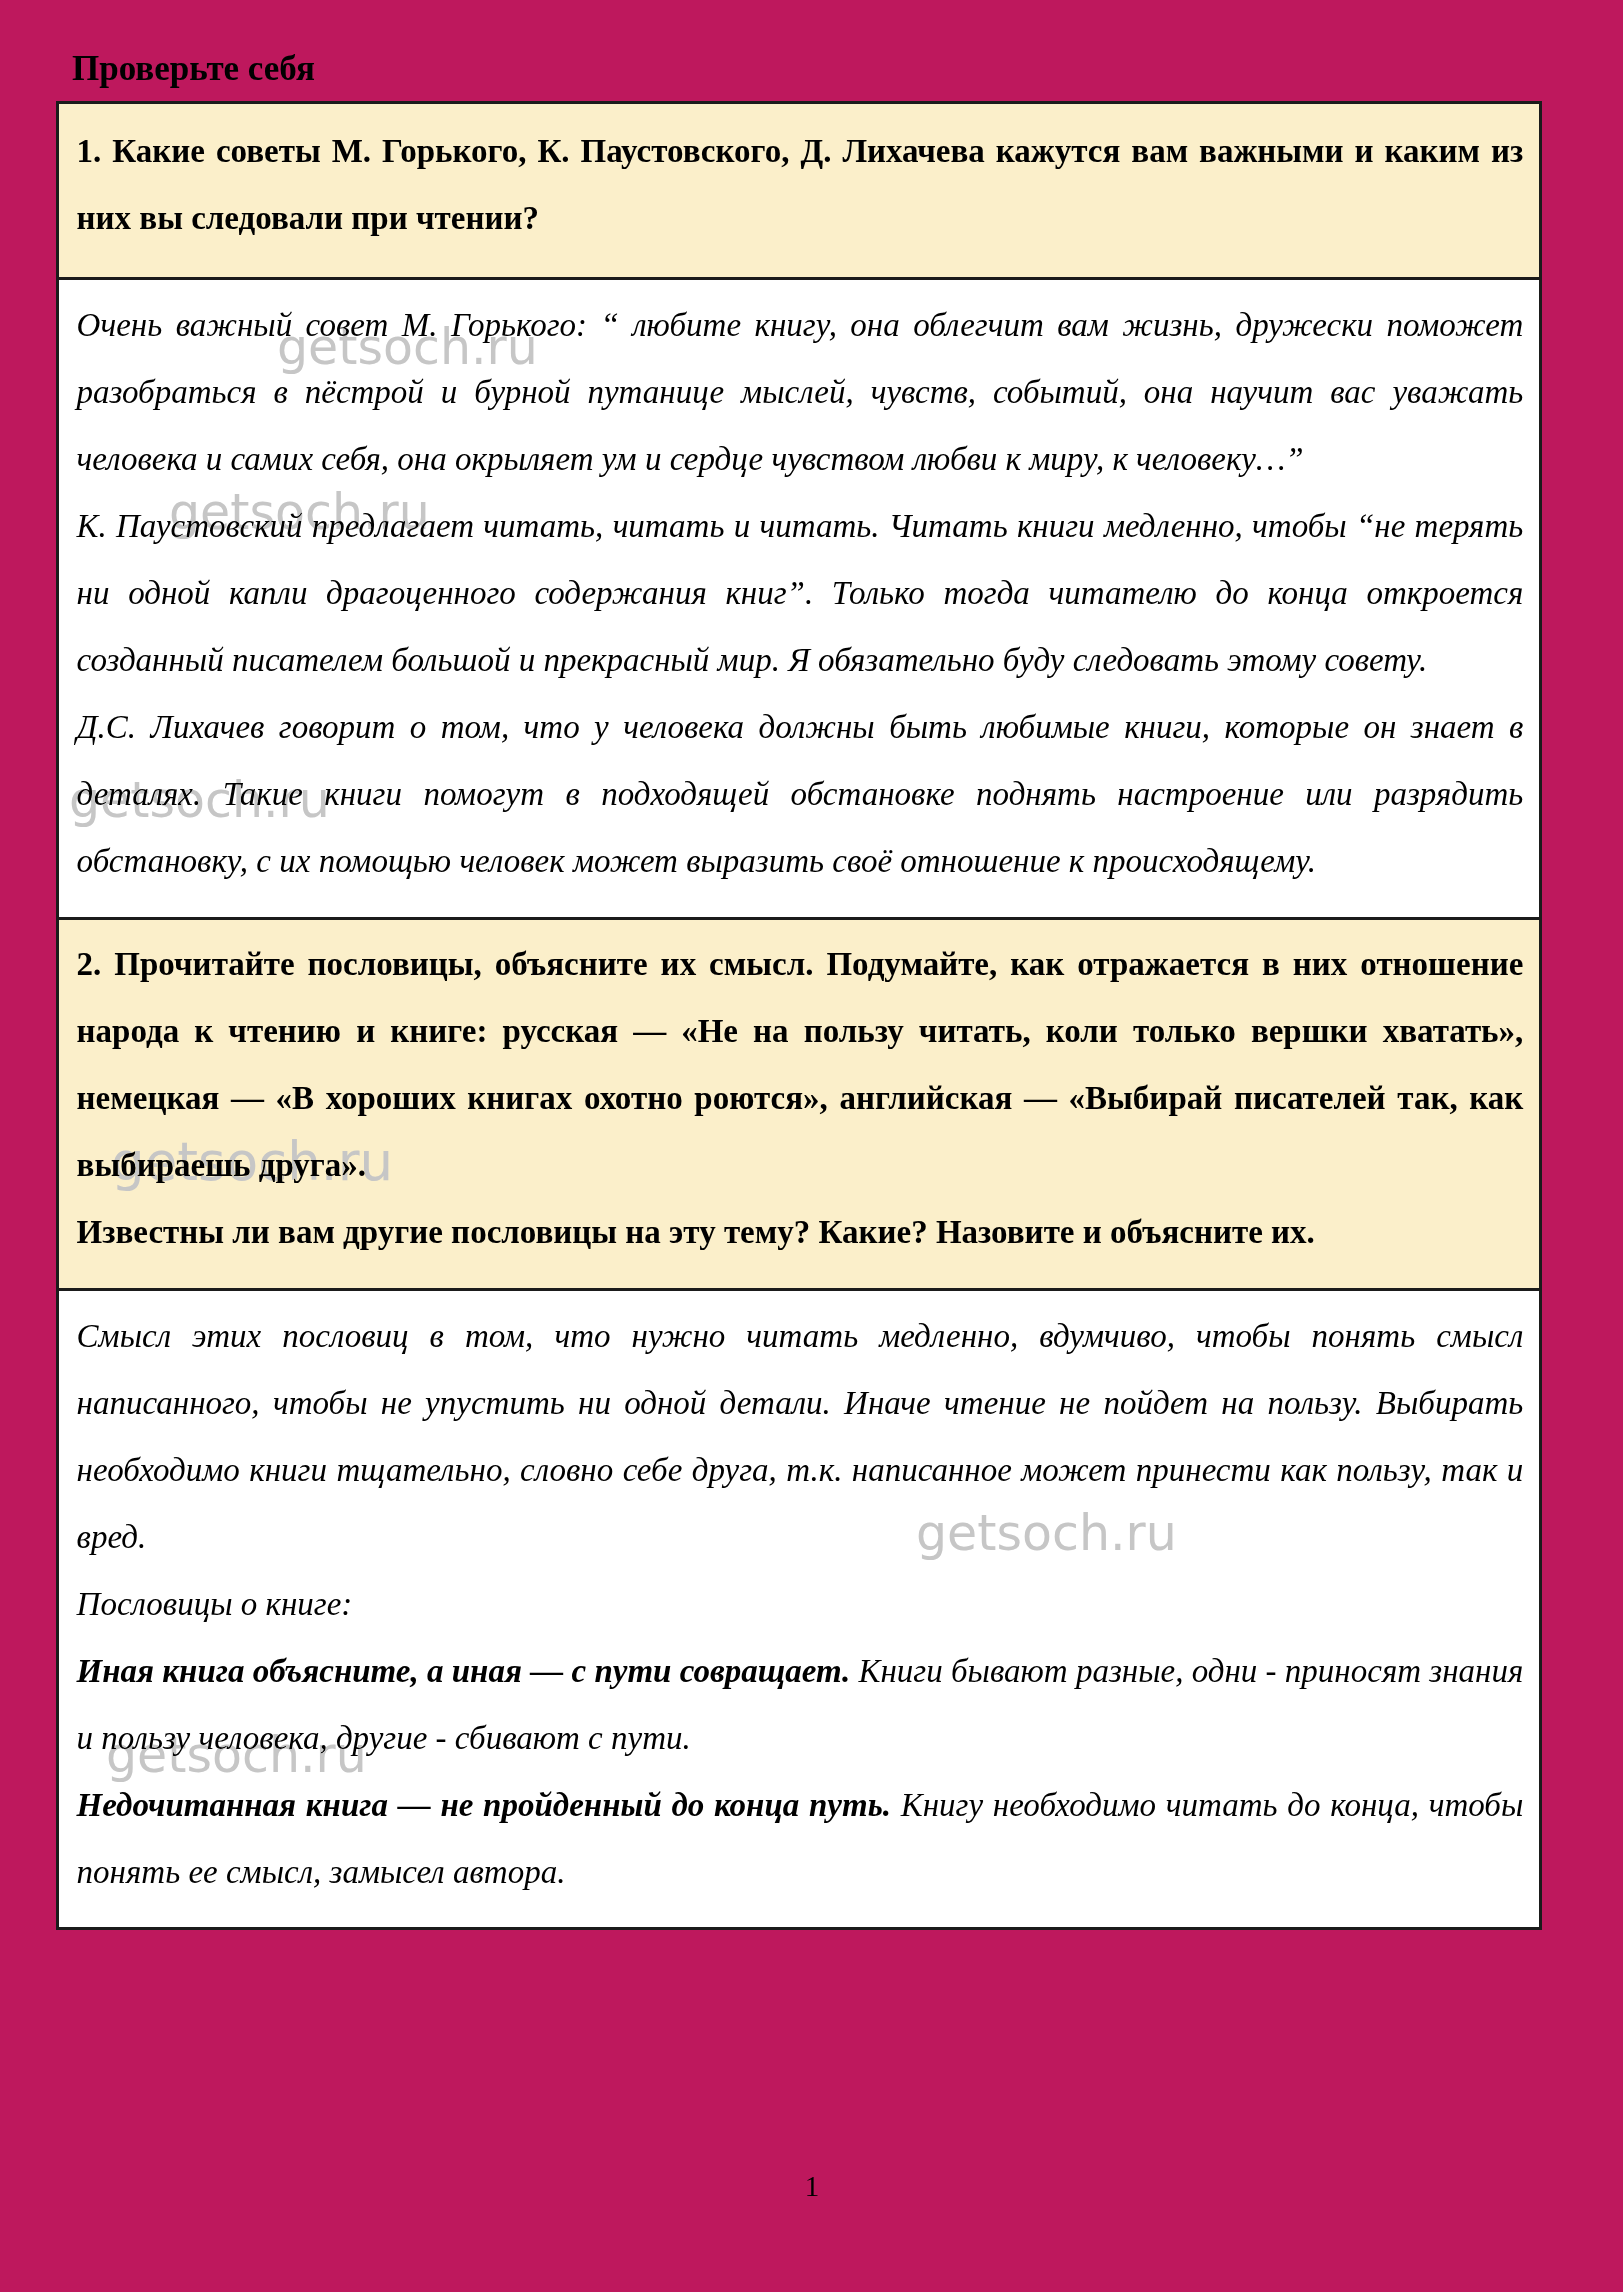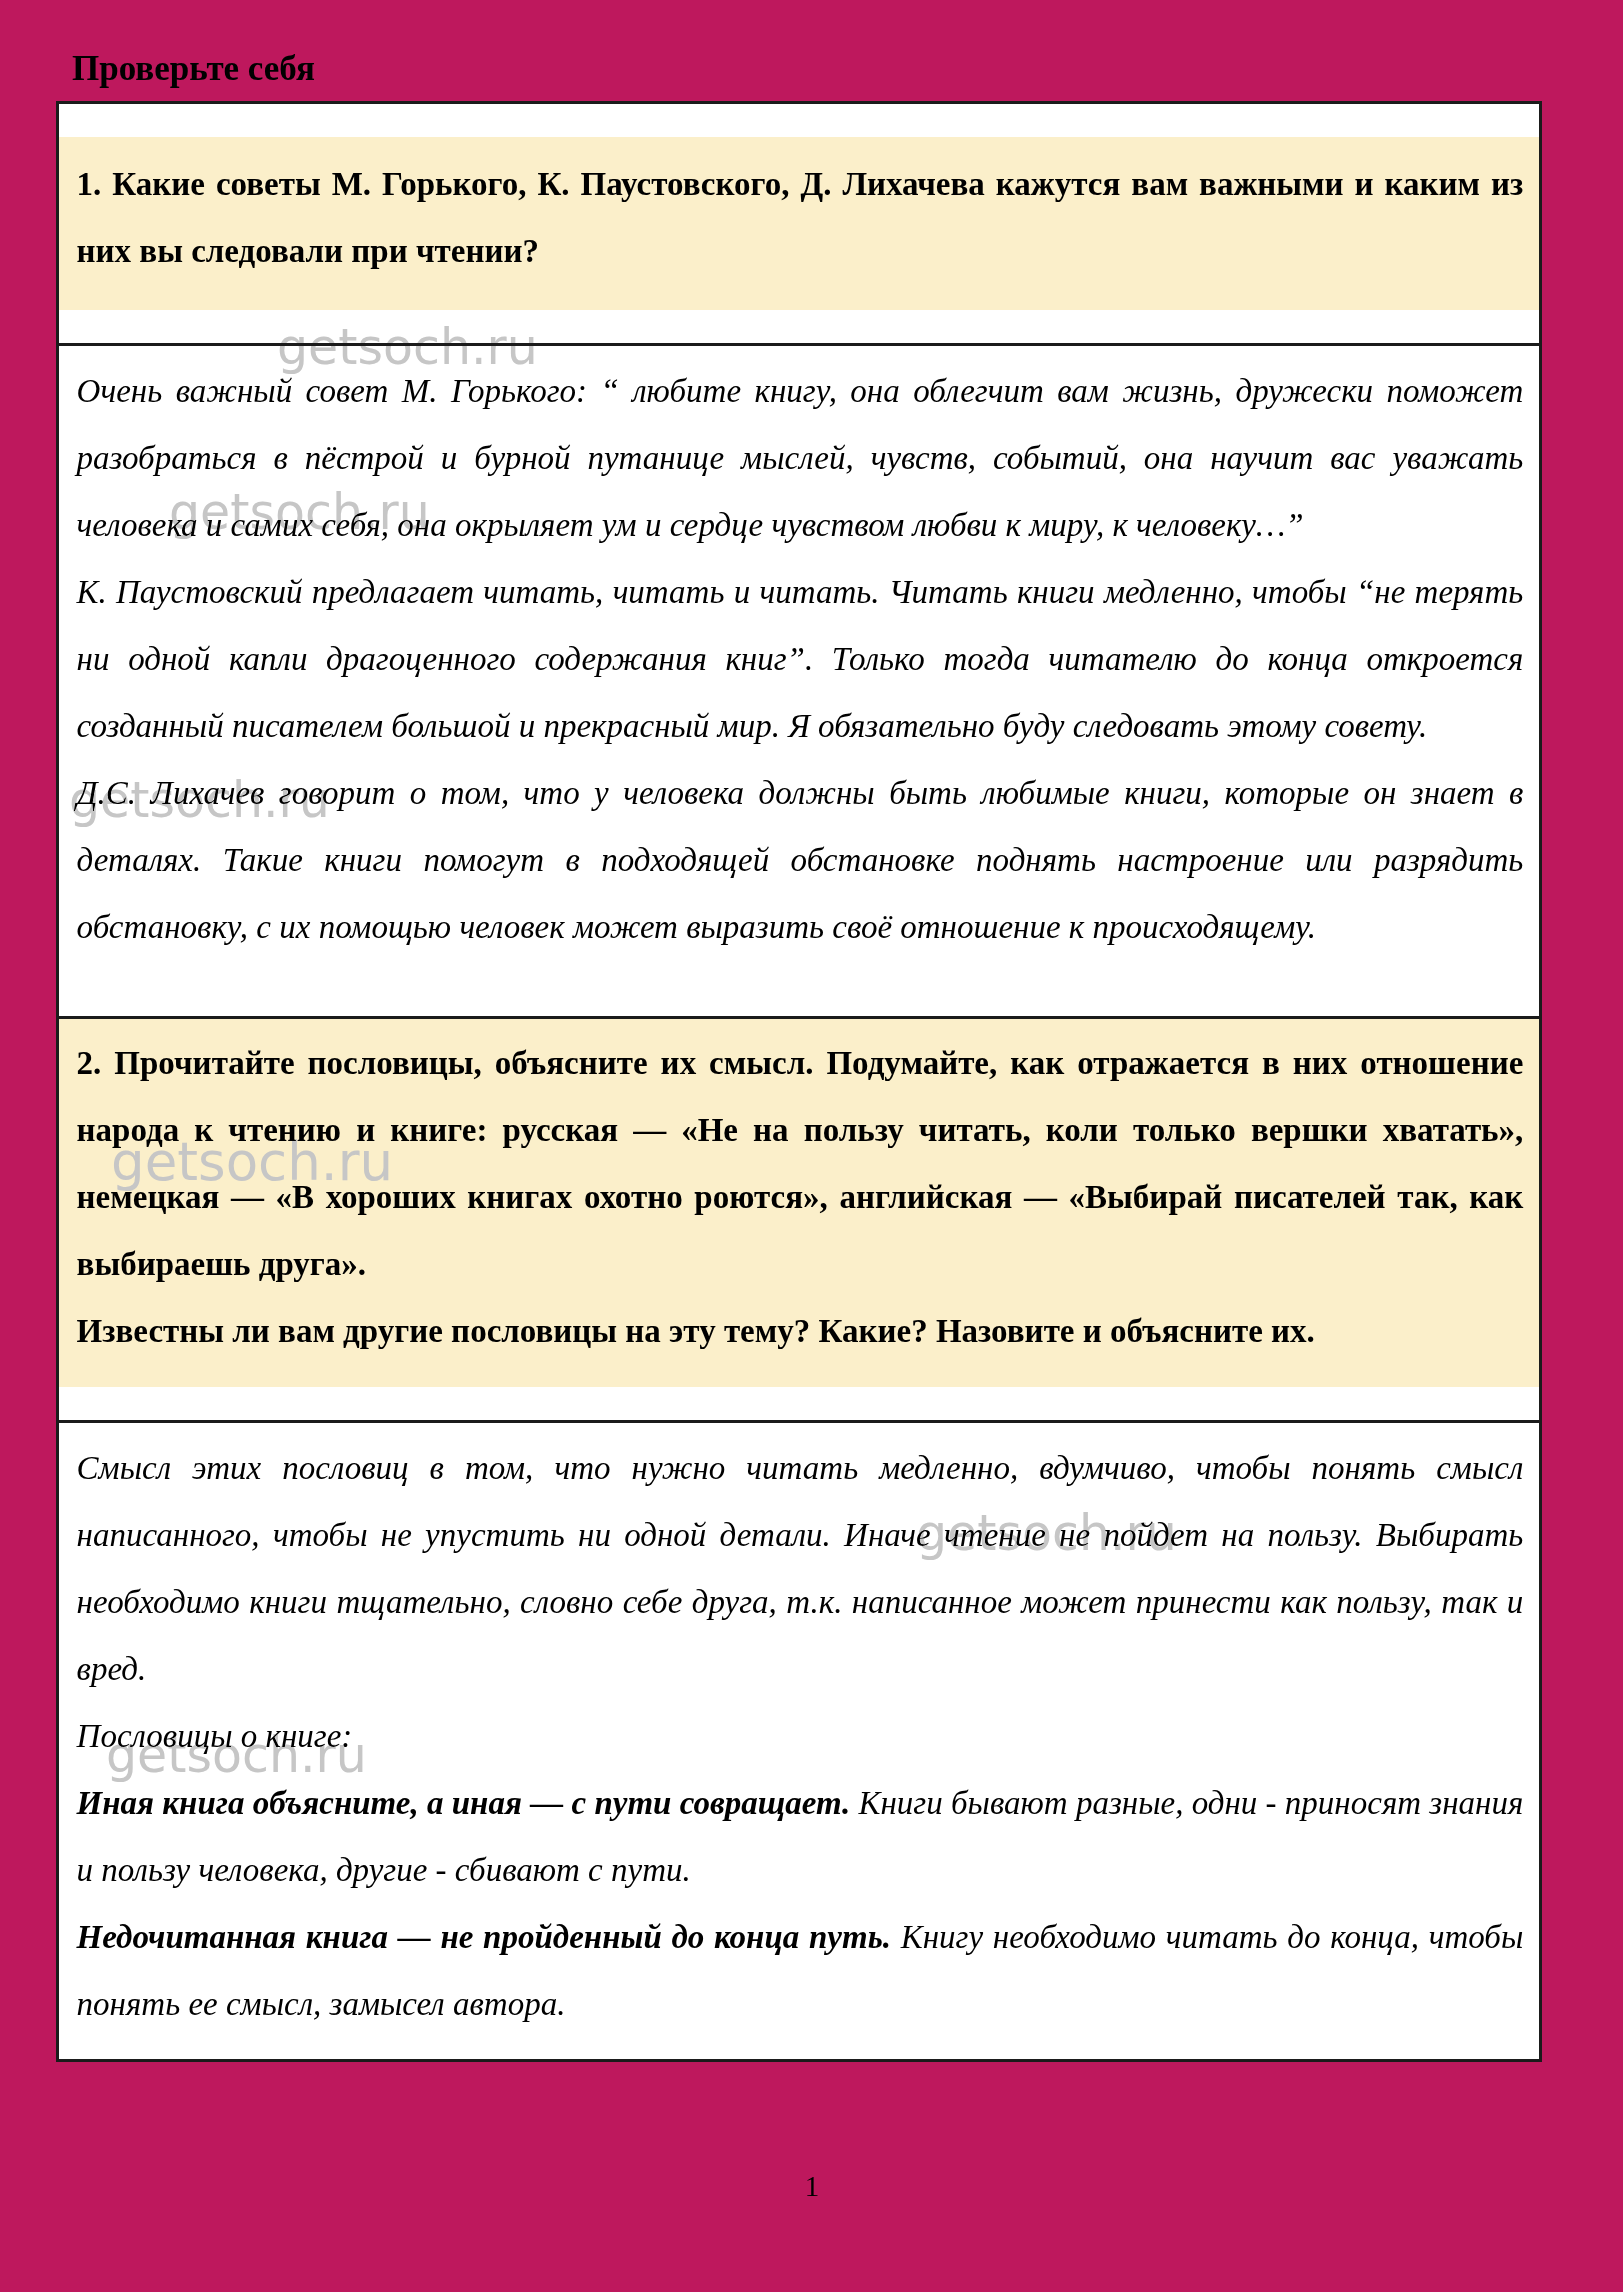--- a/index.html
+++ b/index.html
@@ -44,21 +44,20 @@
     box-sizing: border-box;
     border: 3.9px solid #1b1b1b;
     z-index: 1;
     background: #ffffff;
   }
   .cell {
     box-sizing: border-box;
     padding: 11.8px 15.7px 21.6px 17.6px;
     font-size: 33px;
     text-align: justify;
-    margin-top: 33px;
   }
   .cell p {
     margin: 0;
     line-height: 67px;
   }
   .cell + .cell {
     border-top: 3.9px solid #1b1b1b;
   }
   .question {
     background: #fbefca;

